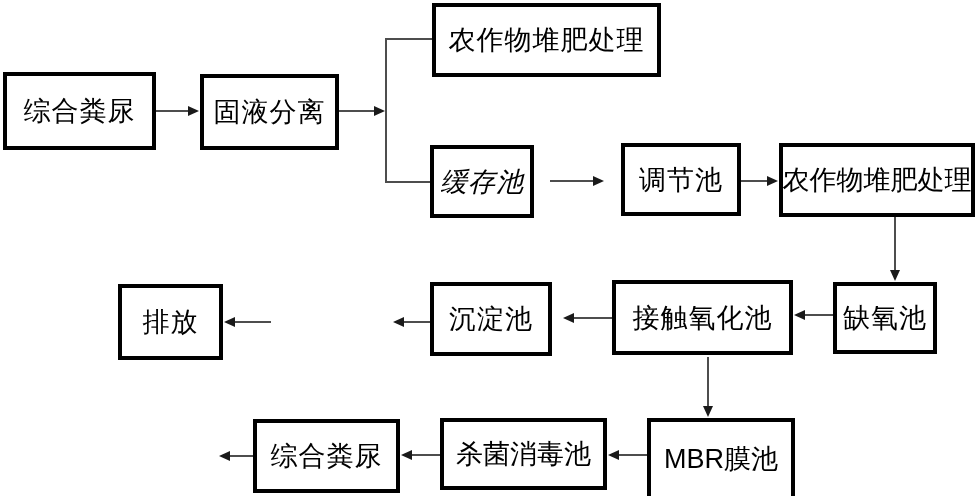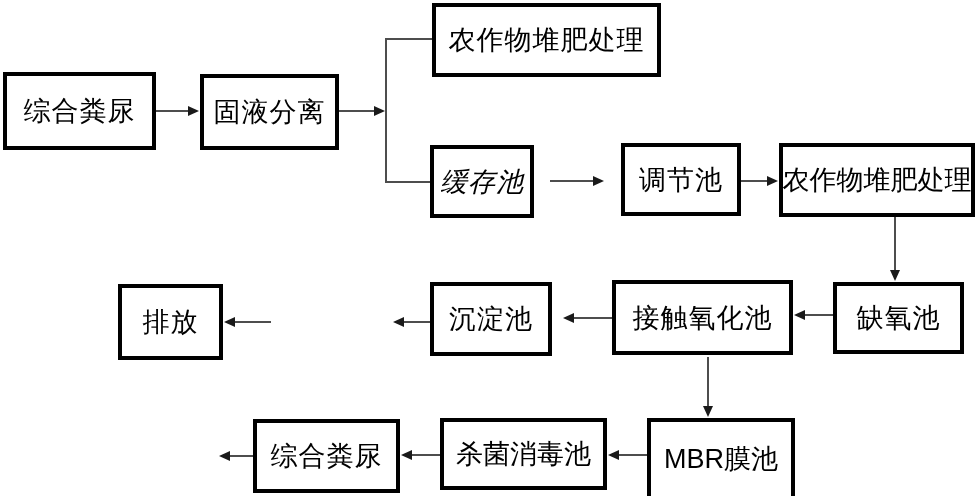--- a/index.html
+++ b/index.html
@@ -88,21 +88,21 @@
   <div class="node" style="left:200px; top:74px;  width:139px; height:76px;">固液分离</div>
 
   <div class="node" style="left:432px; top:3px;   width:229px; height:74px;">农作物堆肥处理</div>
 
   <div class="node" style="left:430px; top:145px; width:104px; height:73px;font-style:italic;">缓存池</div>
 
   <div class="node" style="left:605px; top:143px; width:120px; height:73px;margin-left:16px;">调节池</div>
 
   <div class="node" style="left:779px; top:143px; width:196px; height:74px; letter-spacing:0;">农作物堆肥处理</div>
 
-  <div class="node" style="left:833px; top:282px; width:131px; height:72px;">缺氧池</div>
+  <div class="node" style="left:833px; top:282px; width:104px; height:72px;">缺氧池</div>
 
   <div class="node" style="left:612px; top:280px; width:181px; height:75px;">接触氧化池</div>
 
   <div class="node" style="left:430px; top:282px; width:122px; height:74px;">沉淀池</div>
 
 
   <div class="node" style="left:118px; top:284px; width:105px; height:76px;">排放</div>
 
   <div class="node" style="left:647px; top:418px; width:148px; height:82px; letter-spacing:0;">MBR膜池</div>
 

